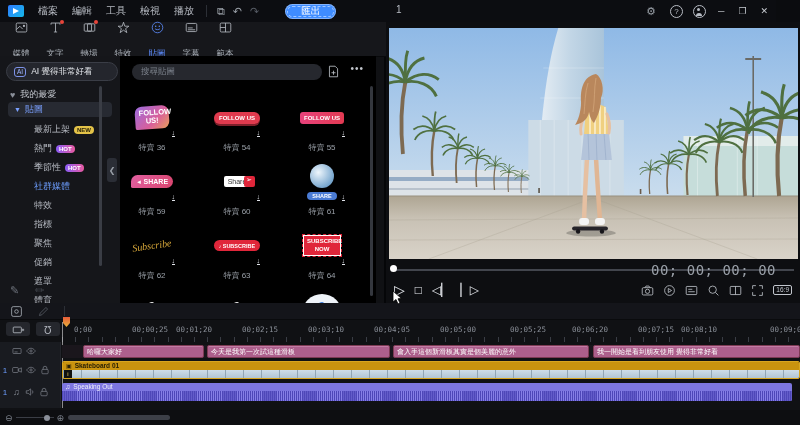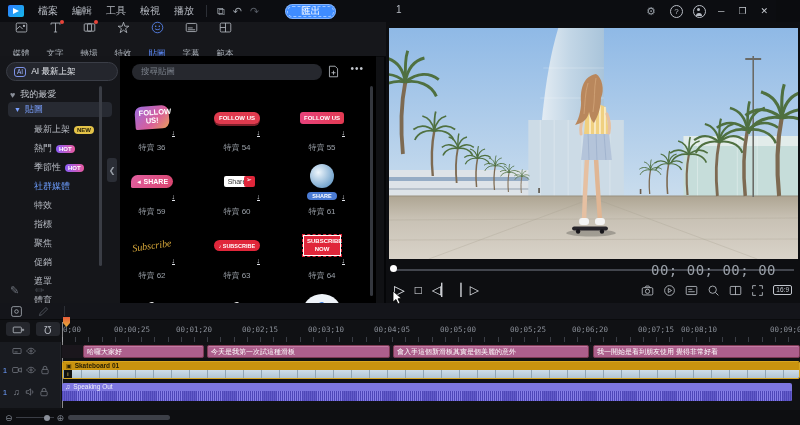--- a/index.html
+++ b/index.html
@@ -310,21 +310,21 @@
               <path d="M8 2.5v11M1.5 8h6.5"></path>
             </svg>
           </span>
           <span class="tlabel">範本</span>
         </div>
       </div>
 
     <div class="sidebar">
       <div class="ai-btn">
         <span class="ai-badge">AI</span>
-        <span class="ai-label">AI 最新上架</span>
+        <span class="ai-label">AI 覺得非常好看</span>
       </div>
       <div class="fav-row">
         <span class="heart">♥</span>
         <span>我的最愛</span>
       </div>
       <div class="group-row">
         <span class="caret">▼</span>
         <span class="group-label">貼圖</span>
       </div>
       <div class="side-list" id="sidelist">
@@ -672,22 +672,22 @@
             </svg>
           </span>
         </div>
       <div class="tl-btn">
           <span class="magnet-glyph">Ω</span>
         </div>
     </div>
 
     <div class="ruler" id="ruler">
       <div class="tick-strip"></div>
-    <span class="ruler-label" style="left: 1px;">0;00</span>
-        <span class="ruler-label" style="left: 66px; transform: translateX(-50%); padding-left: 8px;">00;00;25</span>
+    <span class="ruler-label" style="left: 12px;">0;00</span>
+        <span class="ruler-label" style="left: 84px; transform: translateX(-50%); padding-left: 8px;">00;00;25</span>
         <span class="ruler-label" style="left: 132px; transform: translateX(-50%);">00;01;20</span>
         <span class="ruler-label" style="left: 198px; transform: translateX(-50%);">00;02;15</span>
         <span class="ruler-label" style="left: 264px; transform: translateX(-50%);">00;03;10</span>
         <span class="ruler-label" style="left: 330px; transform: translateX(-50%);">00;04;05</span>
         <span class="ruler-label" style="left: 396px; transform: translateX(-50%);">00;05;00</span>
         <span class="ruler-label" style="left: 466px; transform: translateX(-50%);">00;05;25</span>
         <span class="ruler-label" style="left: 528px; transform: translateX(-50%);">00;06;20</span>
         <span class="ruler-label" style="left: 594px; transform: translateX(-50%);">00;07;15</span>
         <span class="ruler-label" style="left: 637px; transform: translateX(-50%);">00;08;10</span>
         <span class="ruler-label" style="left: 726px; transform: translateX(-50%);">00;09;05</span>

